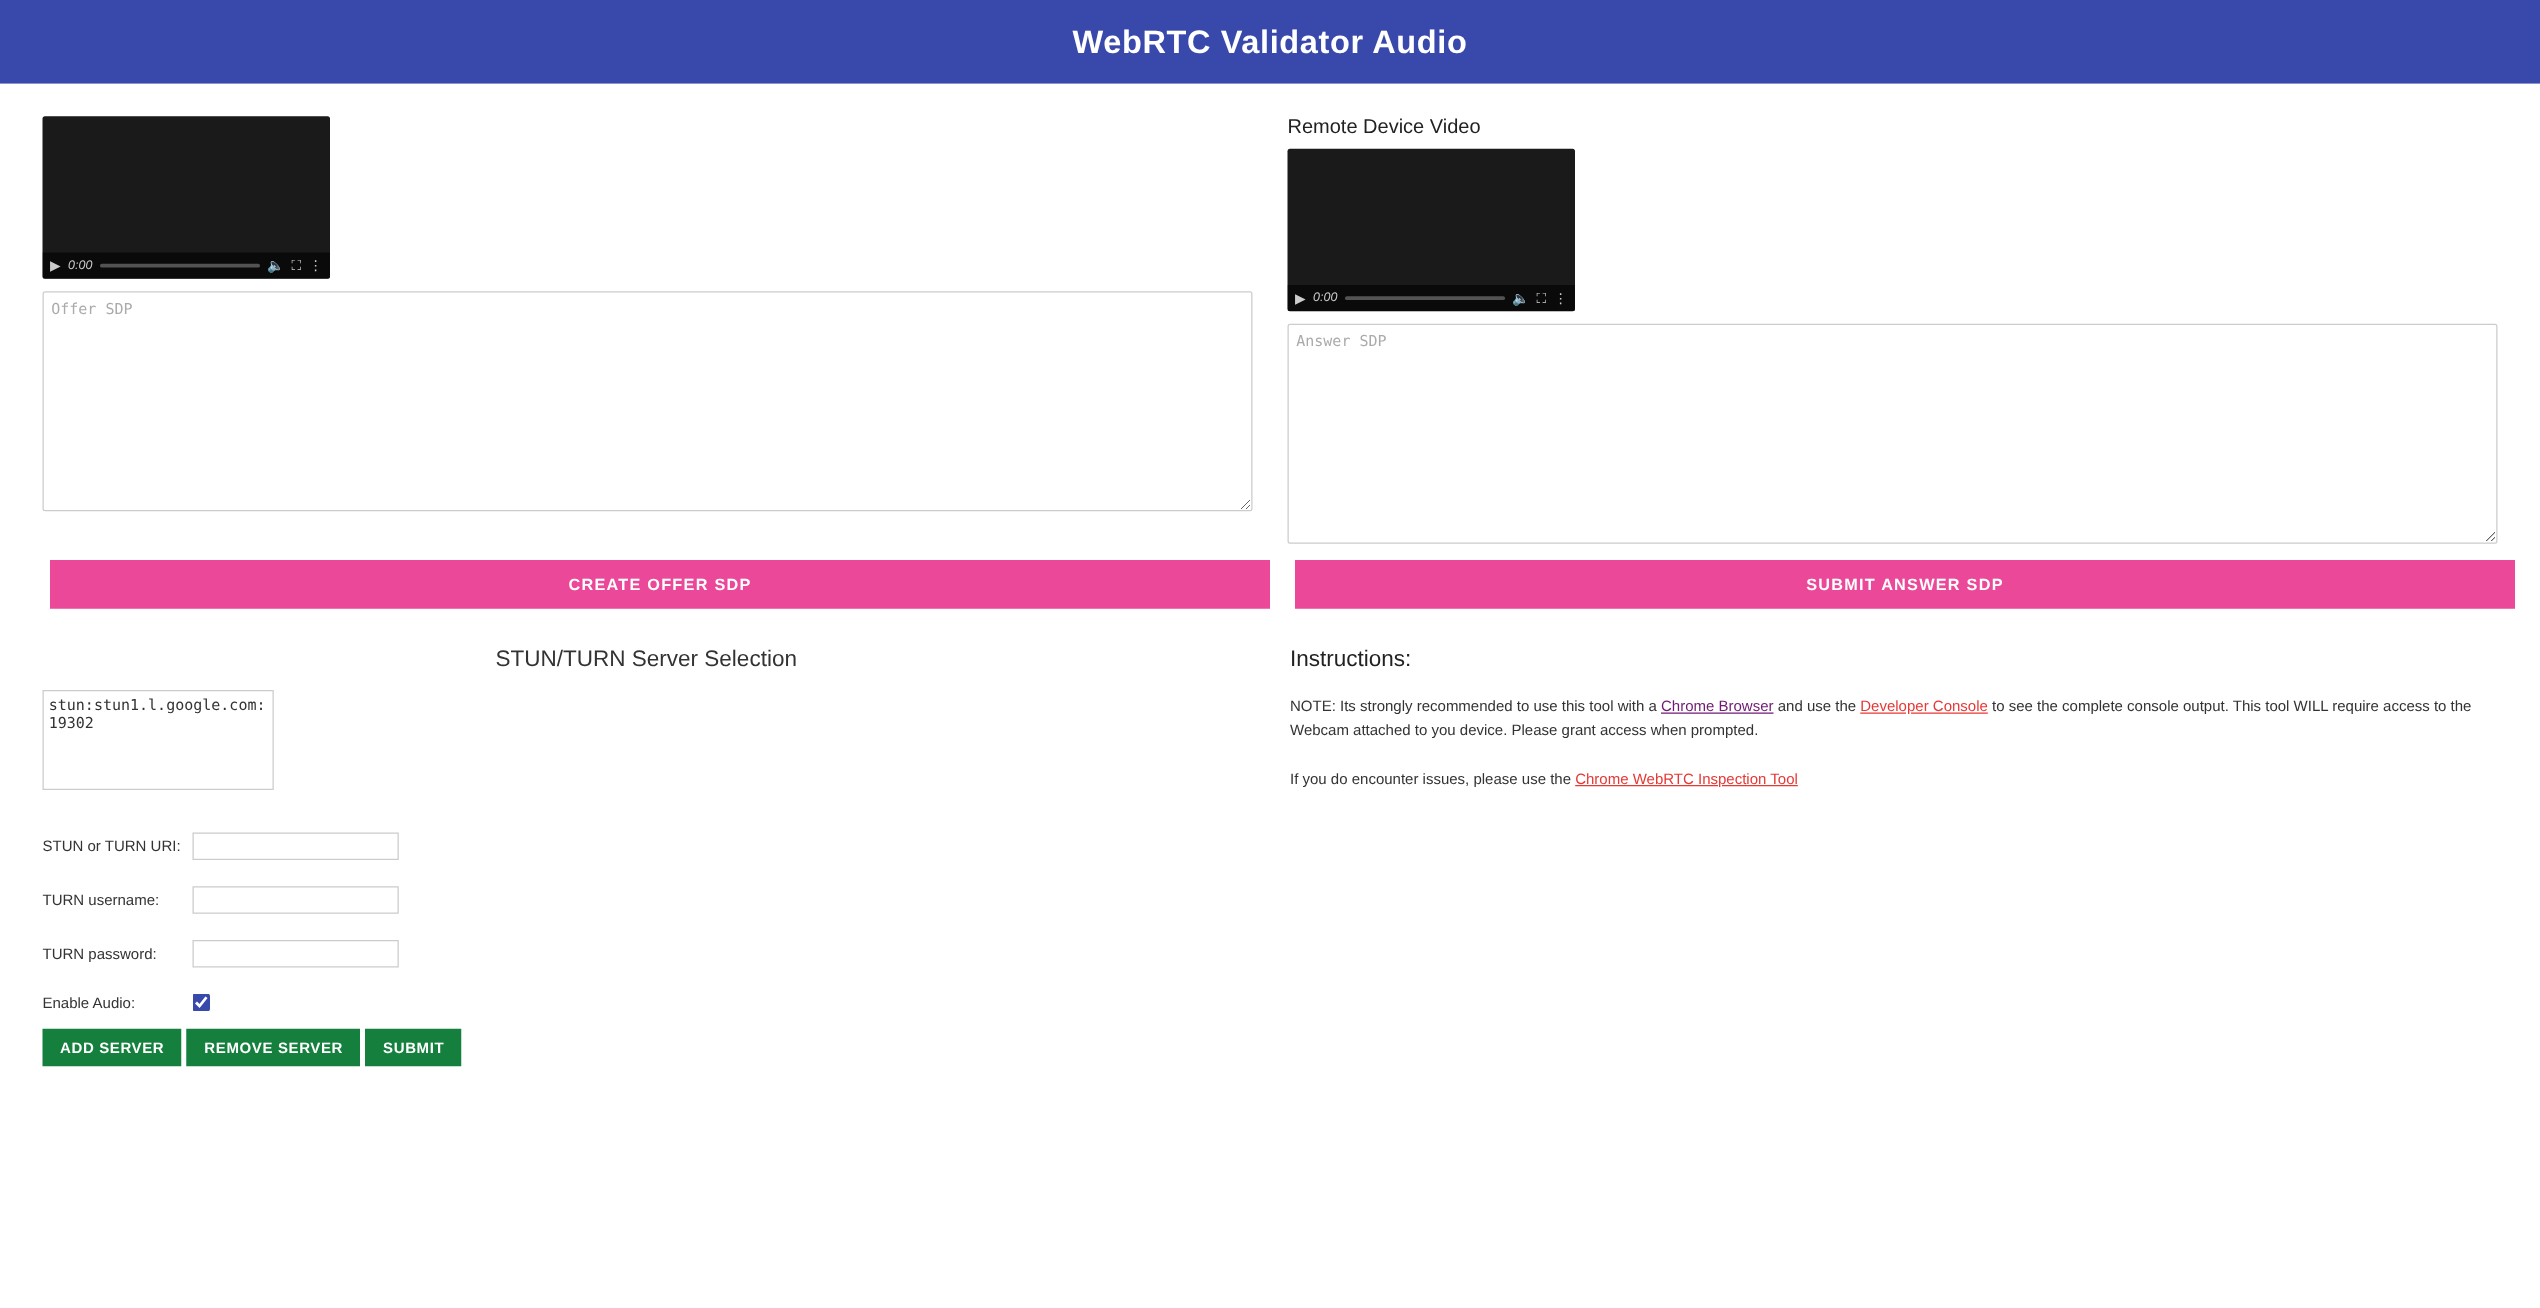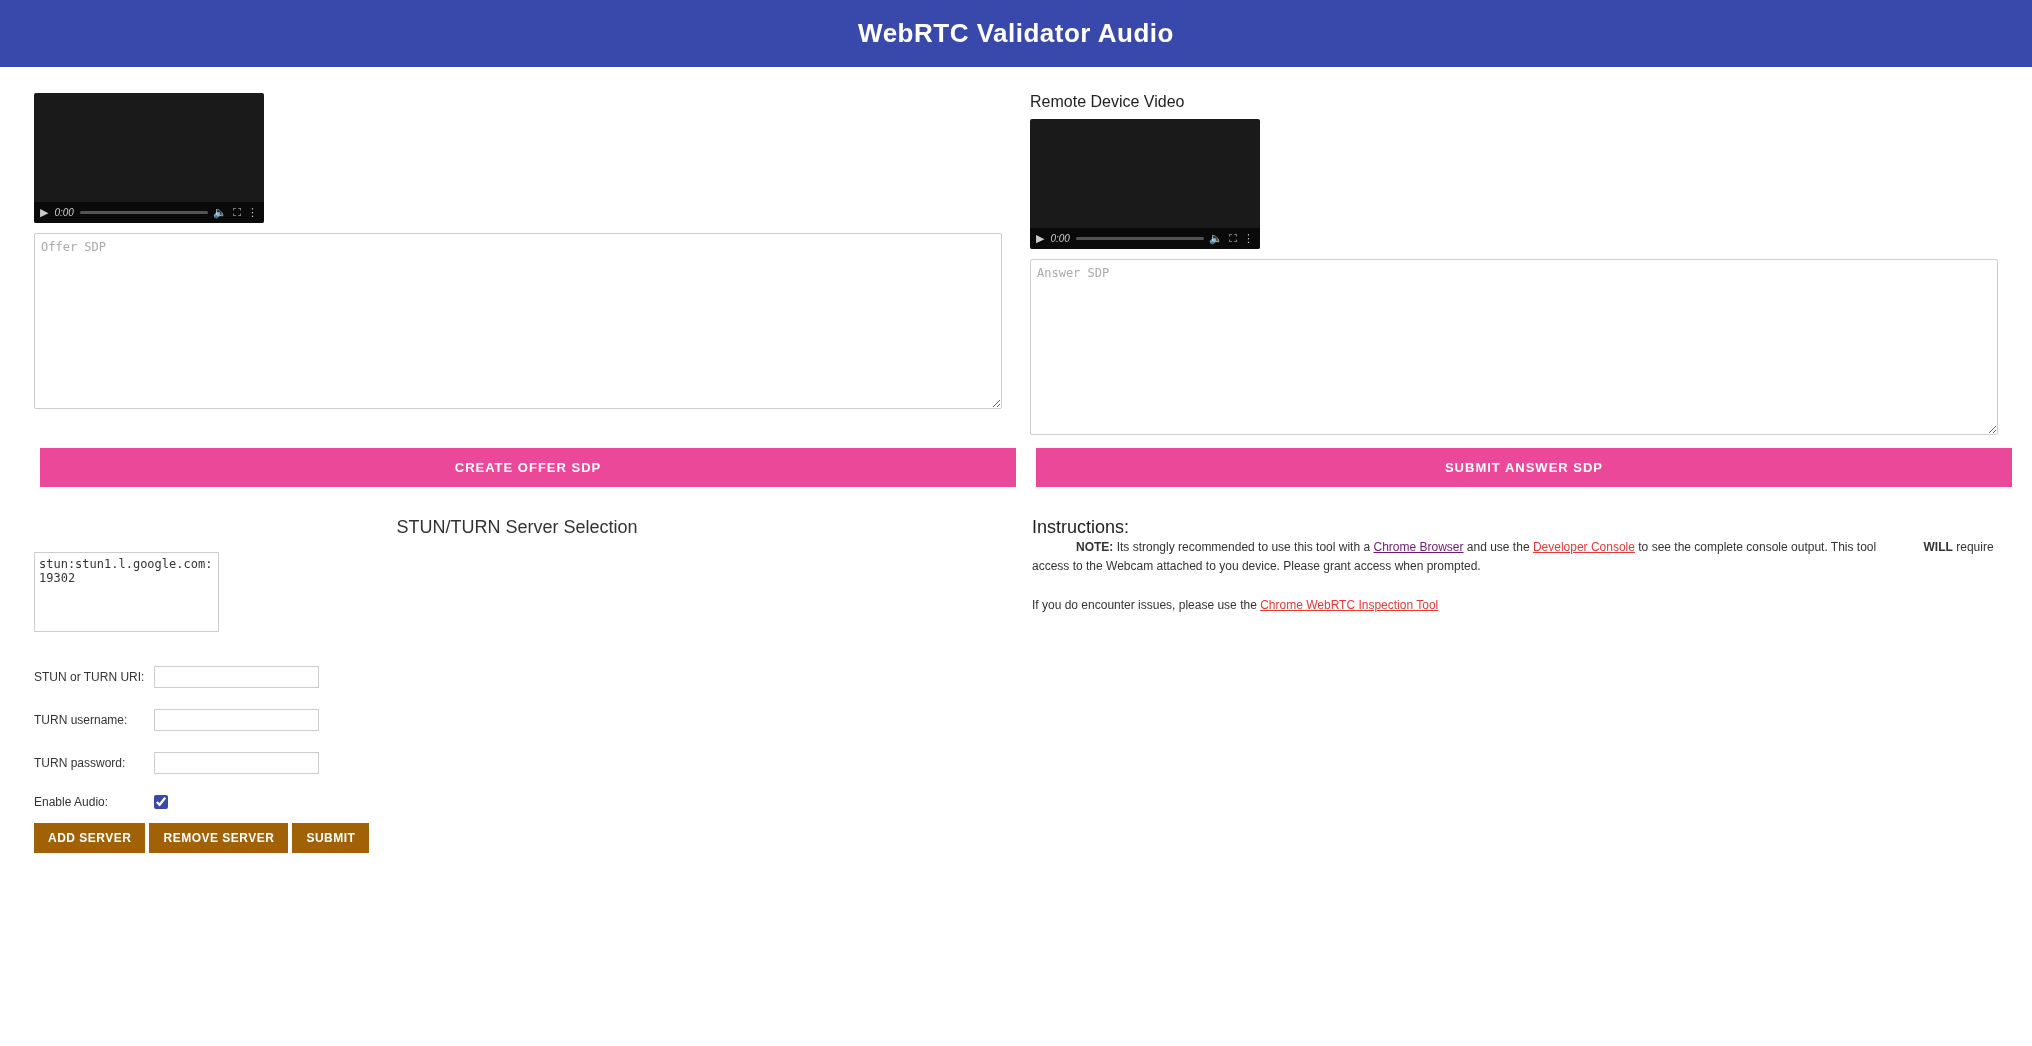--- a/index.html
+++ b/index.html
@@ -167,44 +167,43 @@
       accent-color: #3949ab;
       width: 14px;
       height: 14px;
     }
     .action-buttons {
       display: flex;
       gap: 4px;
       margin-top: 14px;
     }
     .btn-add, .btn-remove, .btn-submit-form {
-      background: #a16207;
+      background: #15803d;
       color: white;
       border: none;
       padding: 8px 14px;
       font-size: 12px;
       font-weight: bold;
       letter-spacing: 0.5px;
       cursor: pointer;
       text-transform: uppercase;
     }
     .instructions-title {
       font-size: 18px;
       font-weight: normal;
-      margin-bottom: 0;
+      margin-bottom: 18px;
       color: #222;
     }
     .note-text {
       font-size: 12px;
       color: #333;
       line-height: 1.6;
     }
     .note-text strong {
-      font-weight: bold;
-      margin-left: 44px;
+      font-weight: normal;
     }
     .link-chrome {
       color: #701a75;
       text-decoration: underline;
       cursor: pointer;
     }
     .link-dev {
       color: #e53935;
       text-decoration: underline;
       cursor: pointer;

